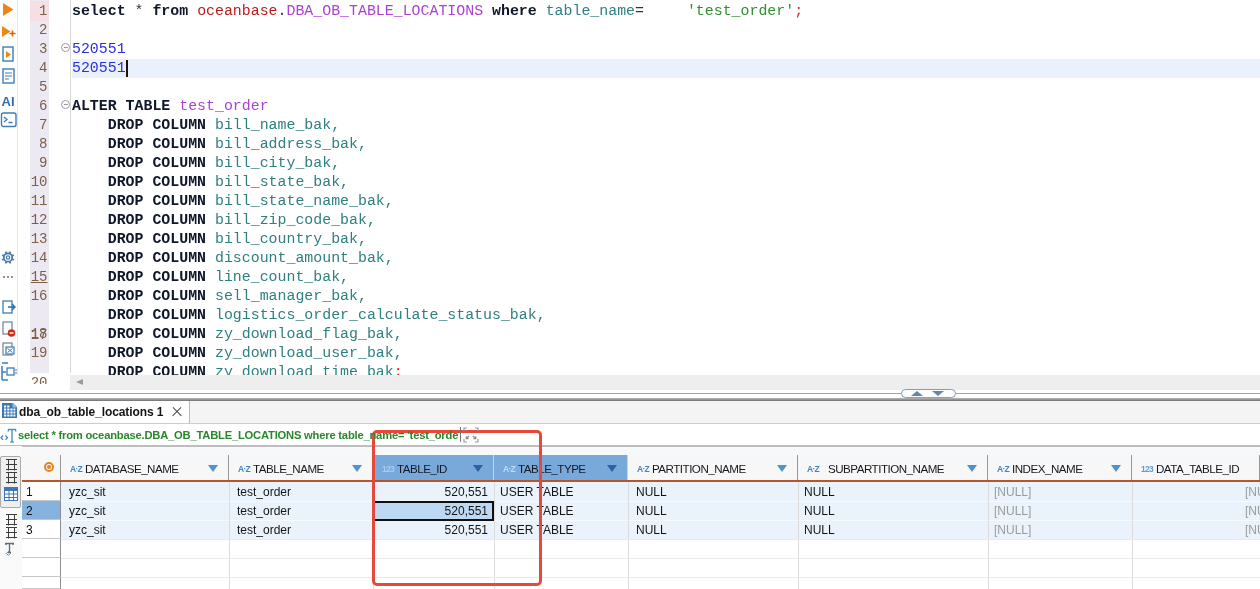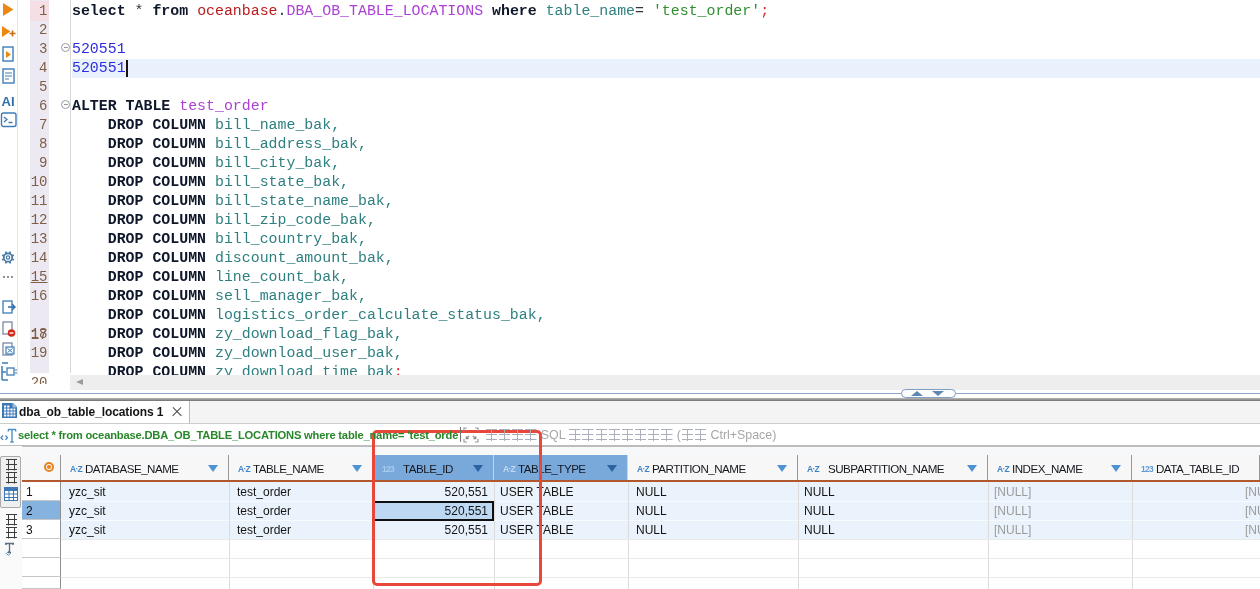--- a/index.html
+++ b/index.html
@@ -18,21 +18,21 @@
   .fold { position:absolute; width:9px; height:9px; border:1px solid #9a9aa6; border-radius:50%;
           background:#fff; left:61px; }
   .fold::after { content:""; position:absolute; left:1.5px; top:3px; width:4px; height:1px; background:#9a9aa6; }
   #curline { left:72px; top:59px; width:1188px; height:19px; background:#e9f1fc; }
   #cursor { left:126px; top:60px; width:2px; height:17px; background:#1b120b; }
   #code { left:72px; top:2px; font-family:"Liberation Mono",monospace; font-size:14.9px;
           line-height:19px; white-space:pre; color:#333; }
   .kw { color:#0f172a; font-weight:bold; }
   .id { color:#2e7f7f; }
   .pp { color:#ac42d4; }
-  .st { color:#2f8f2f; }
+  .st { color:#2f8f2f;margin-left:34px; }
   .nm { color:#2d2de0; }
   .sc { color:#dc2832; }
   .oc { color:#b91c1c; }
 
   
   #hscroll { left:70px; top:375px; width:1190px; height:15px; background:#eeeeee; }
   #hsarrow { left:76px; top:379px; width:0; height:0; border-top:3.8px solid transparent;
              border-bottom:3.8px solid transparent; border-right:7px solid #9c9c9c; }
   #sashline { left:0; top:393px; width:1260px; height:1px; background:#8ca8c6; }
   #sashpill { left:901px; top:389px; width:55px; height:9px; background:#fdfdfd;
@@ -224,21 +224,20 @@
 
   <svg class="abs" style="left:0px;top:427px;z-index:60;" width="18" height="18" viewBox="0 0 18 18">
     <path d="M3 8.5 l-2 2.2 2 2.2 M5.5 8.5 l2 2.2 -2 2.2" stroke="#4a86c0" stroke-width="1.3" fill="none"></path>
     <path d="M8 2.5 h8 M8.3 2.5 v2 M15.7 2.5 v2 M12 2.5 v12.5 M10.3 15 h3.4" stroke="#4e90c8" stroke-width="1.4" fill="none"></path>
   </svg>
 
   <svg class="abs" style="left:462px;top:426px;z-index:60;" width="18" height="18" viewBox="0 0 18 18">
     <path d="M2 5 v-3 h3 M13 2 h3 v3 M16 13 v3 h-3 M5 16 h-3 v-3" stroke="#999" stroke-width="1.2" fill="none"></path>
     <path d="M7 10 l-2.8 2.8 m0 -2.6 v2.6 h2.6 M11 10 l2.8 2.8 m0 -2.6 v2.6 h-2.6" stroke="#8a8a8a" stroke-width="1.1" fill="none"></path>
   </svg>
-  <div class="abs" id="fgray"><span class="cj"></span><span class="cj"></span><span class="cj"></span><span class="cj"></span> SQL <span class="cj"></span><span class="cj"></span><span class="cj"></span><span class="cj"></span><span class="cj"></span><span class="cj"></span><span class="cj"></span><span class="cj"></span> (<span class="cj"></span><span class="cj"></span> Ctrl+Space)</div>
 
   <div class="abs" id="lstrip"></div>
   <div class="abs" id="ltab1"></div>
 
   <span class="cj cjd abs" style="left:5px;top:459px;"></span>
   <span class="cj cjd abs" style="left:5px;top:471.5px;"></span>
   <svg class="abs" style="left:4px;top:487px;" width="14" height="14" viewBox="0 0 14 14">
     <rect x="0.5" y="0.5" width="13" height="13" fill="#fff" stroke="#3e77b6"></rect>
     <rect x="0.5" y="0.5" width="13" height="3.5" fill="#3e77b6"></rect>
     <path d="M0.5 7 h13 M0.5 10.5 h13 M5 4 v10 M9.5 4 v10" stroke="#3e77b6" stroke-width="1"></path>
@@ -261,21 +260,21 @@
       <span class="hlabel" style="left:24px;">DATABASE_NAME</span>
       <span class="harrow" style=""></span>
     </div>
   <div class="hcell" style="left:229px; width:144px;">
       <span class="hicon" style="">A·Z</span>
       <span class="hlabel" style="left:24px;">TABLE_NAME</span>
       <span class="harrow" style=""></span>
     </div>
   <div class="hcell hblue" style="left:373px; width:121px;">
       <span class="hicon" style="color:#a8cdec;">123</span>
-      <span class="hlabel" style="left:24px;margin-left:6px;">TABLE_ID</span>
+      <span class="hlabel" style="left:24px;">TABLE_ID</span>
       <span class="harrow" style="border-top-color:#2b62a0;"></span>
     </div>
   <div class="hcell hblue" style="left:494px; width:134px;">
       <span class="hicon" style="color:#c2daf0;">A·Z</span>
       <span class="hlabel" style="left:24px;">TABLE_TYPE</span>
       <span class="harrow" style="border-top-color:#2b62a0;"></span>
     </div>
   <div class="hcell" style="left:628px; width:170px;">
       <span class="hicon" style="">A·Z</span>
       <span class="hlabel" style="left:24px;">PARTITION_NAME</span>

